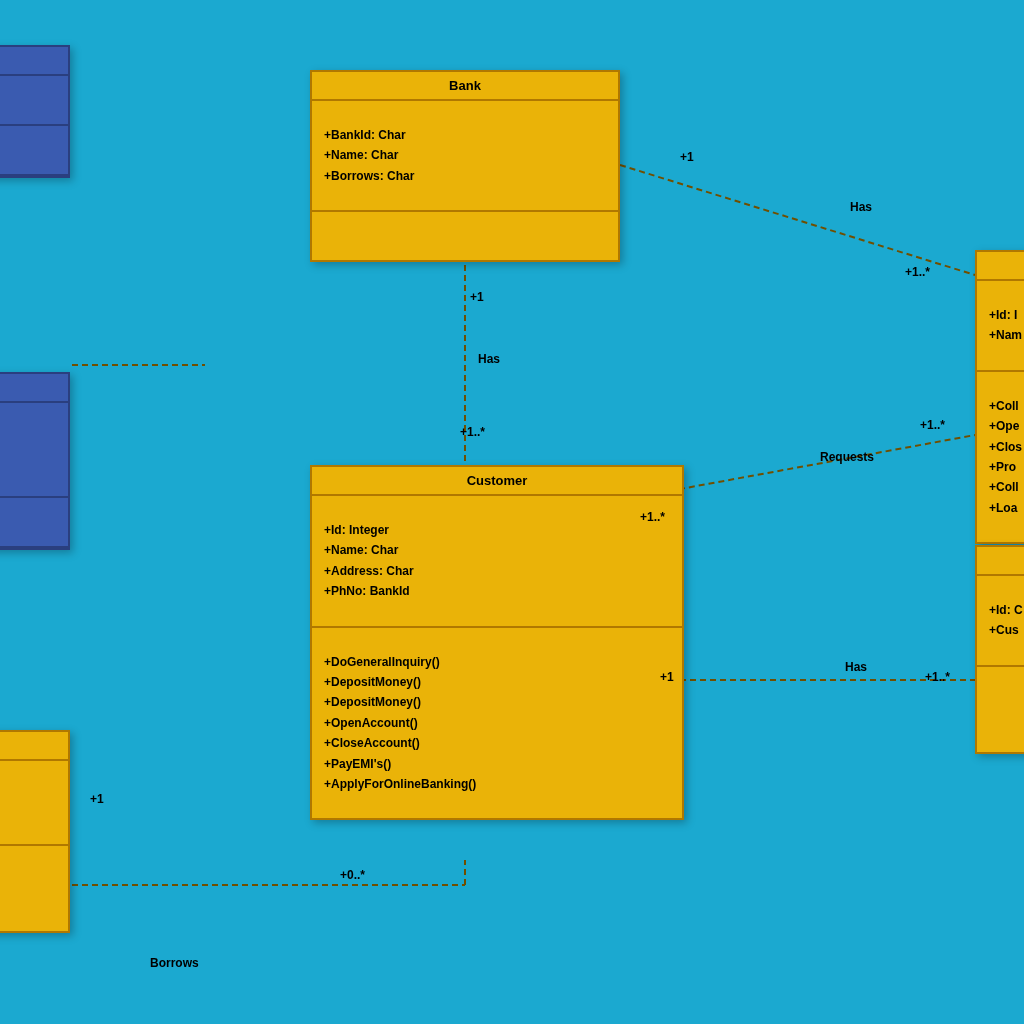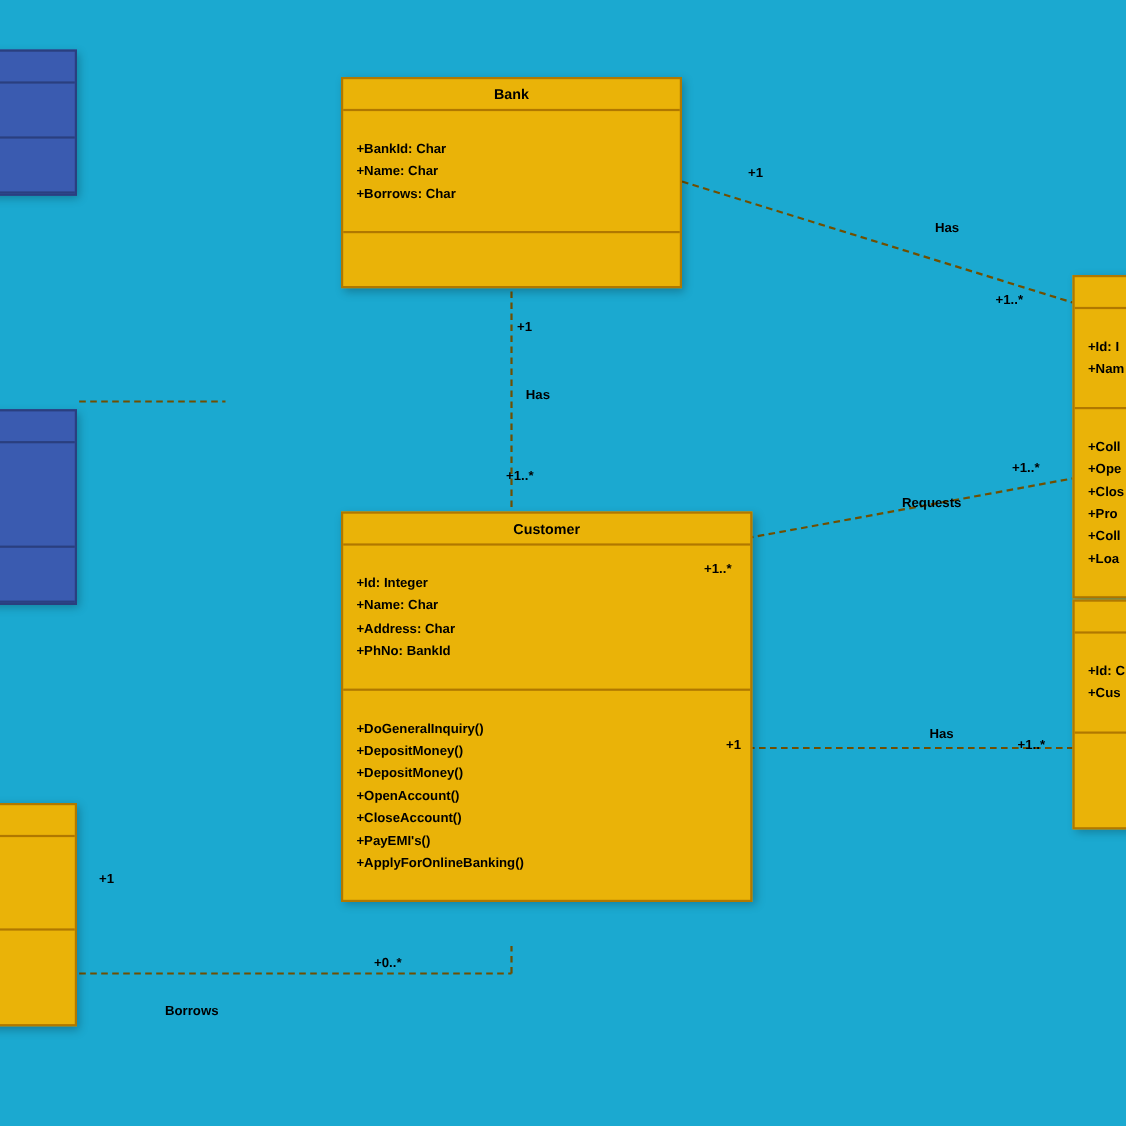--- a/index.html
+++ b/index.html
@@ -156,15 +156,15 @@
 <div class="label" style="left:905px; top:265px;">+1..*</div>
 
 <div class="label" style="left:820px; top:450px;">Requests</div>
 <div class="label" style="left:640px; top:510px;">+1..*</div>
 <div class="label" style="left:920px; top:418px;">+1..*</div>
 
 <div class="label" style="left:845px; top:660px;">Has</div>
 <div class="label" style="left:660px; top:670px;">+1</div>
 <div class="label" style="left:925px; top:670px;">+1..*</div>
 
-<div class="label" style="left:150px; top:912px;">Borrows</div>
+<div class="label" style="left:150px; top:956px;">Borrows</div>
 <div class="label" style="left:90px; top:792px;">+1</div>
 <div class="label" style="left:340px; top:868px;">+0..*</div>
 
 </body></html>

